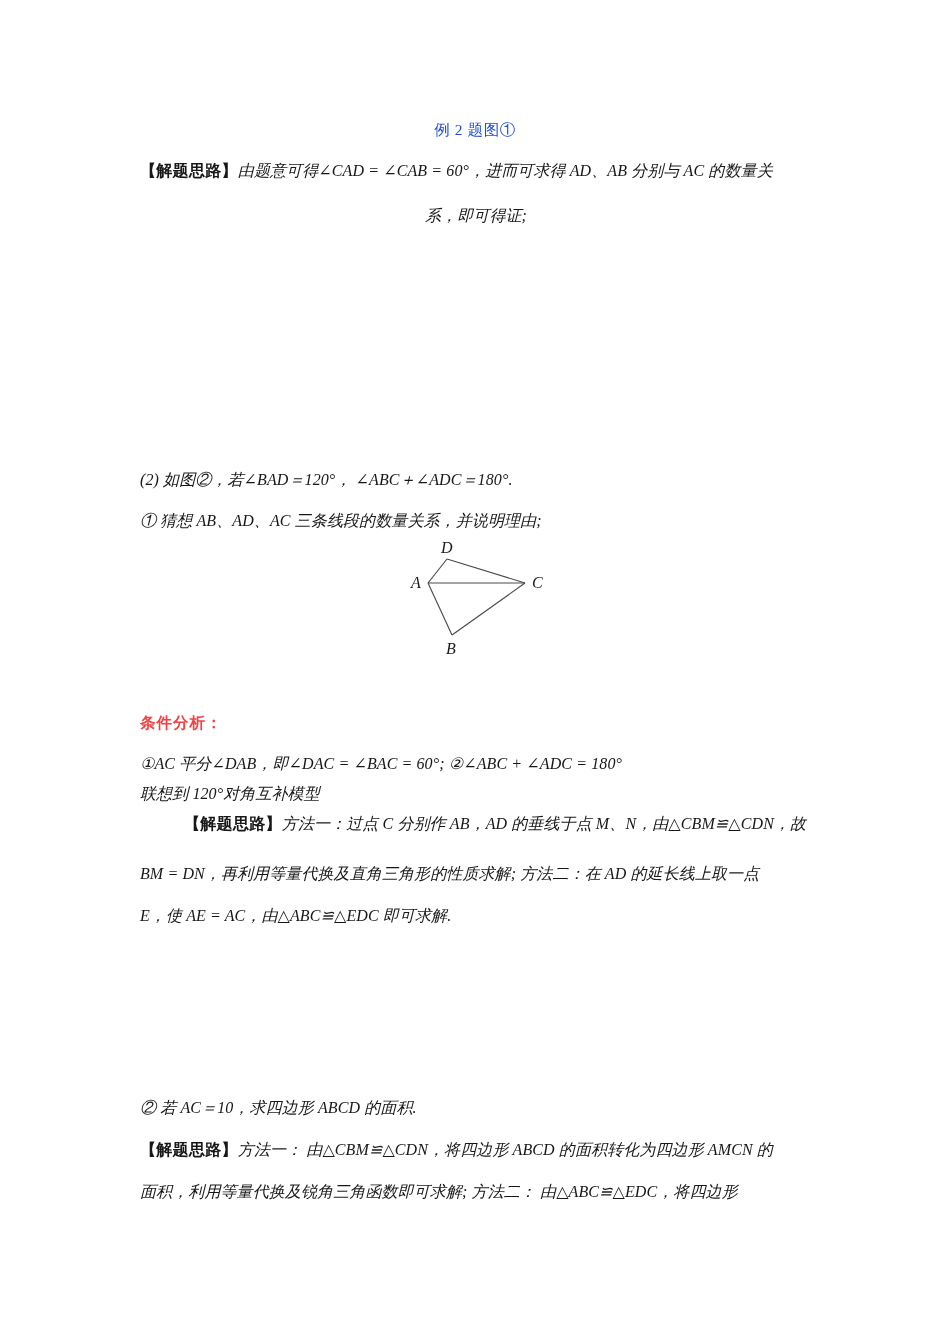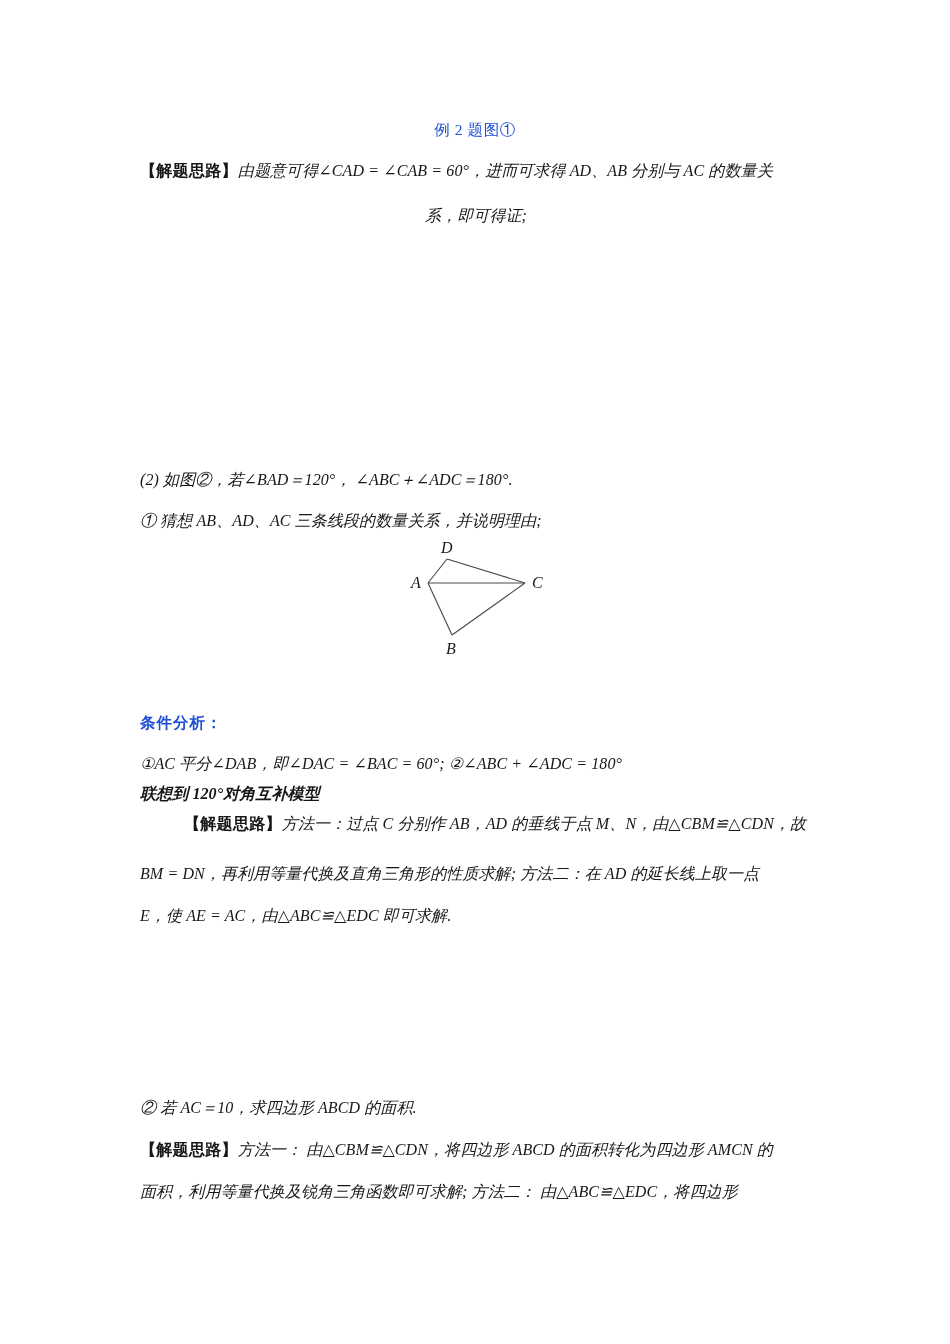--- a/index.html
+++ b/index.html
@@ -58,21 +58,21 @@
     font-weight: bold;
     letter-spacing: 0.3px;
   }
 
   
   .heiti {
     font-family: "DejaVu Sans", "Liberation Sans", sans-serif;
     font-weight: bold;
     font-size: 15.5px;
     letter-spacing: 1px;
-    color: #1d4ed8;
+    color: #ef4444;
   }
 
   
   .kai {
     font-style: italic;
     font-family: "Liberation Serif", "DejaVu Serif", serif;
   }
 
   
   #figure-ex2-2 {
@@ -133,21 +133,21 @@
 
 
   <div class="tb line" style="top:715px;">
     <span class="heiti">条件分析：</span>
   </div>
 
   <div class="tb line" style="top:756px;">
     <span class="kai">①AC 平分∠DAB，即∠DAC = ∠BAC = 60°;  ②∠ABC + ∠ADC = 180°</span>
   </div>
 
-  <div class="tb line" style="top:786px;font-weight:bold;">
+  <div class="tb line" style="top:786px;">
     <span class="kai">联想到 120°对角互补模型</span>
   </div>
 
   <div class="tb line" style="top:816px;margin-left:44px;">
     <span class="bold-h">【解题思路】</span><span class="kai">方法一：过点 C 分别作 AB，AD 的垂线于点 M、N，由△CBM≌△CDN，故</span>
   </div>
 
   <div class="tb line" style="top:908px;">
     <span class="kai">E，使 AE = AC，由△ABC≌△EDC 即可求解.</span>
   </div>

